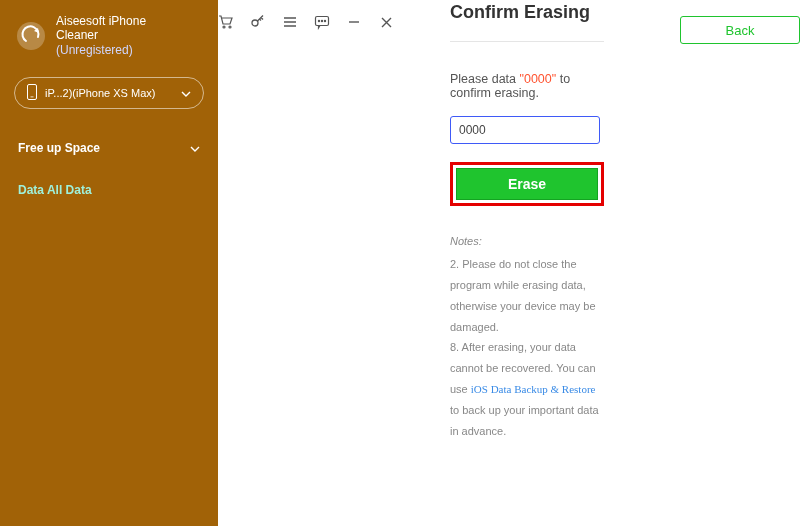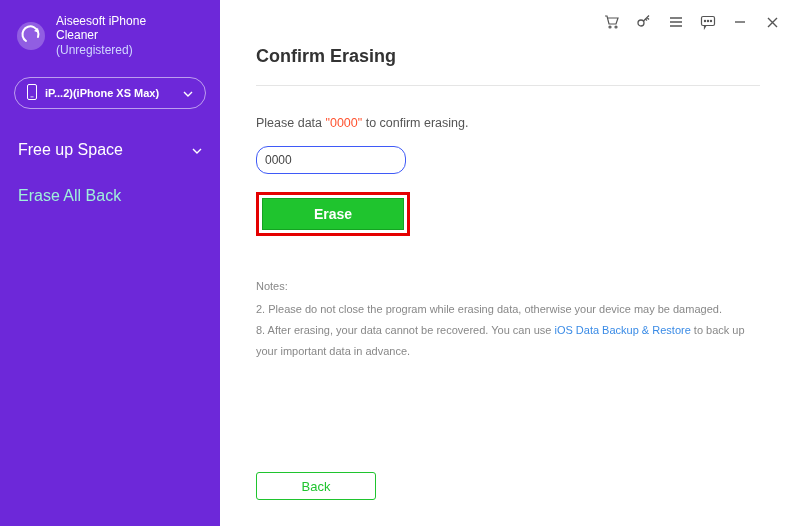--- a/index.html
+++ b/index.html
@@ -1,50 +1,50 @@
 <!DOCTYPE html>
 <html><head>
   <meta charset="utf-8">
   <style>
     * { margin: 0; padding: 0; box-sizing: border-box; font-family: -apple-system, BlinkMacSystemFont, "Segoe UI", Arial, sans-serif; }
     body { width: 800px; height: 526px; display: flex; overflow: hidden; background: #fff; }
     
-    .sidebar { width: 220px; background: #6d28d9; color: #fff; display: flex; flex-direction: column; padding-top: 14px; }
+    .sidebar { width: 220px; background: #a16207; color: #fff; display: flex; flex-direction: column; padding-top: 14px; }
     .brand { display: flex; align-items: center; gap: 10px; padding: 0 16px 14px 16px; }
     .brand-icon { width: 30px; height: 30px; display: flex; align-items: center; justify-content: center; }
     .brand-text { line-height: 1.2; }
     .brand-title { font-size: 12px; font-weight: 500; }
     .brand-sub { font-size: 12px; color: #d0d6ff; }
     
-    .device-selector { margin: 6px 14px 18px 14px; border: 1px solid rgba(255,255,255,0.55); border-radius: 16px; height: 32px; display: flex; align-items: center; padding: 0 12px; font-size: 11px; justify-content: space-between; cursor: pointer; font-weight: bold; }
+    .device-selector { margin: 6px 14px 18px 14px; border: 1px solid rgba(255,255,255,0.55); border-radius: 16px; height: 32px; display: flex; align-items: center; padding: 0 12px; font-size: 11px; justify-content: space-between; cursor: pointer; }
     .device-left { display: flex; align-items: center; gap: 8px; }
     
-    .nav-item { padding: 14px 18px; font-size: 16px; display: flex; justify-content: space-between; align-items: center; cursor: pointer; font-weight: 400; }
+    .nav-item { padding: 14px 18px; font-size: 12px; display: flex; justify-content: space-between; align-items: center; cursor: pointer; font-weight: 700; }
     .nav-item.active { color: #9ff0da; }
     
-    .main { flex: 1; display: flex; flex-direction: column; position: relative; }
+    .main { flex: 1; display: flex; flex-direction: row; position: relative; }
     .titlebar { height: 44px; display: flex; justify-content: flex-end; align-items: center; gap: 16px; padding-right: 20px; }
     .titlebar .ticon { width: 16px; height: 16px; color: #555; cursor: pointer; display: flex; align-items: center; justify-content: center; }
     
     .content { padding: 2px 40px 0 36px; flex: 1; overflow: auto; }
     .heading { font-size: 18px; font-weight: 700; color: #333; margin-bottom: 18px; }
     .divider { border: none; border-top: 1px solid #e5e5e5; margin-bottom: 30px; }
     
     .instruction { font-size: 12.5px; color: #555; margin-bottom: 16px; }
     .instruction .highlight { color: #ff5330; }
     
-    .code-input { width: 150px; height: 28px; border: 1.5px solid #3f5af7; border-radius: 12px; padding: 0 8px; font-size: 12px; color: #444; outline: none; margin-bottom: 18px; display: block; }
+    .code-input { width: 150px; height: 28px; border: 1.5px solid #3f5af7; border-radius: 3px; padding: 0 8px; font-size: 12px; color: #444; outline: none; margin-bottom: 18px; display: block; }
     
-    .erase-wrap { display: inline-block; margin-bottom: 40px; }
+    .erase-wrap { display: inline-block; margin-bottom: 25px; }
     .erase-hl { border: 3px solid #e40000; padding: 3px; display: inline-block; }
     .erase-btn { width: 142px; height: 32px; background: #1fc42e; border: 1px solid #14a322; color: #fff; font-size: 14px; font-weight: 600; cursor: pointer; display: flex; align-items: center; justify-content: center; }
     
     .notes { font-size: 11px; color: #888; line-height: 1.9; }
-    .notes-title { margin-bottom: 2px; }
-    .note-link { color: #3a8be6; cursor: pointer; }
+    .notes-title { margin-bottom: 2px; font-style: italic; }
+    .note-link { color: #3a8be6; cursor: pointer; font-family: Liberation Serif, serif; }
     
     .footer { padding: 16px 0 26px 36px; }
     .back-btn { width: 120px; height: 28px; border: 1px solid #1fc42e; background: #fff; color: #1fc42e; font-size: 13px; font-weight: 500; border-radius: 3px; cursor: pointer; }
     
     .chev { font-size: 11px; }
   </style>
 </head>
 <body>
 
 <div class="sidebar">
@@ -80,21 +80,21 @@
     </span>
   </div>
 
   <div class="nav-item">
     <span>Free up Space</span>
     <span class="chev"><svg width="10" height="6" viewBox="0 0 10 6">
           <path d="M1 1 L5 5 L9 1" stroke="#fff" stroke-width="1.4" fill="none"></path>
         </svg></span>
   </div>
   <div class="nav-item active">
-    <span>Erase All Back</span>
+    <span>Data All Data</span>
   </div>
 </div>
 
 <div class="main">
   <div class="titlebar">
     <span class="ticon">
       <svg width="16" height="16" viewBox="0 0 16 16" fill="none" stroke="#555" stroke-width="1.2">
           <path d="M1 2h2l2 8h7l2-6H4"></path>
           <circle cx="6" cy="13" r="1"></circle>
           <circle cx="12" cy="13" r="1"></circle>

